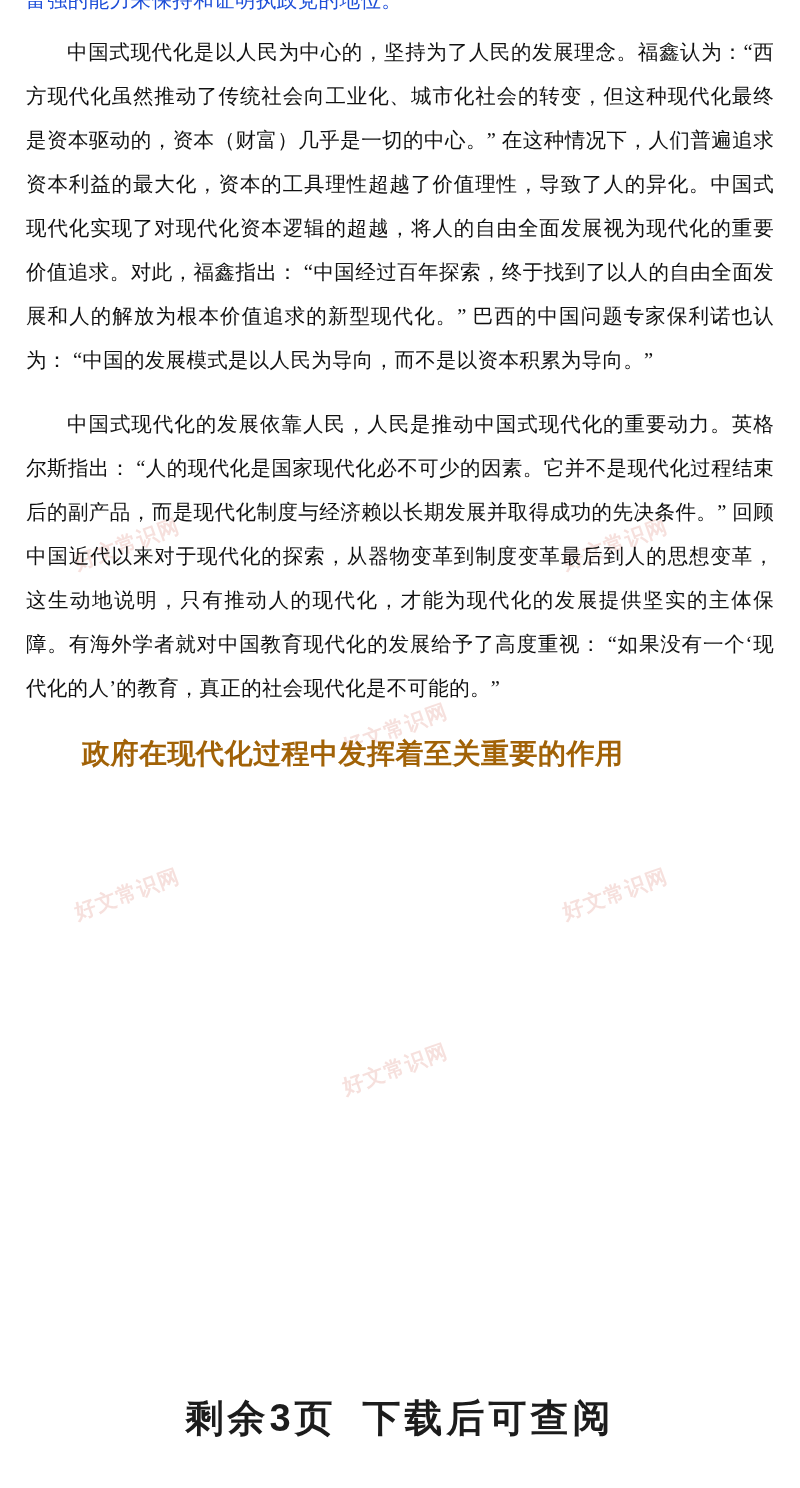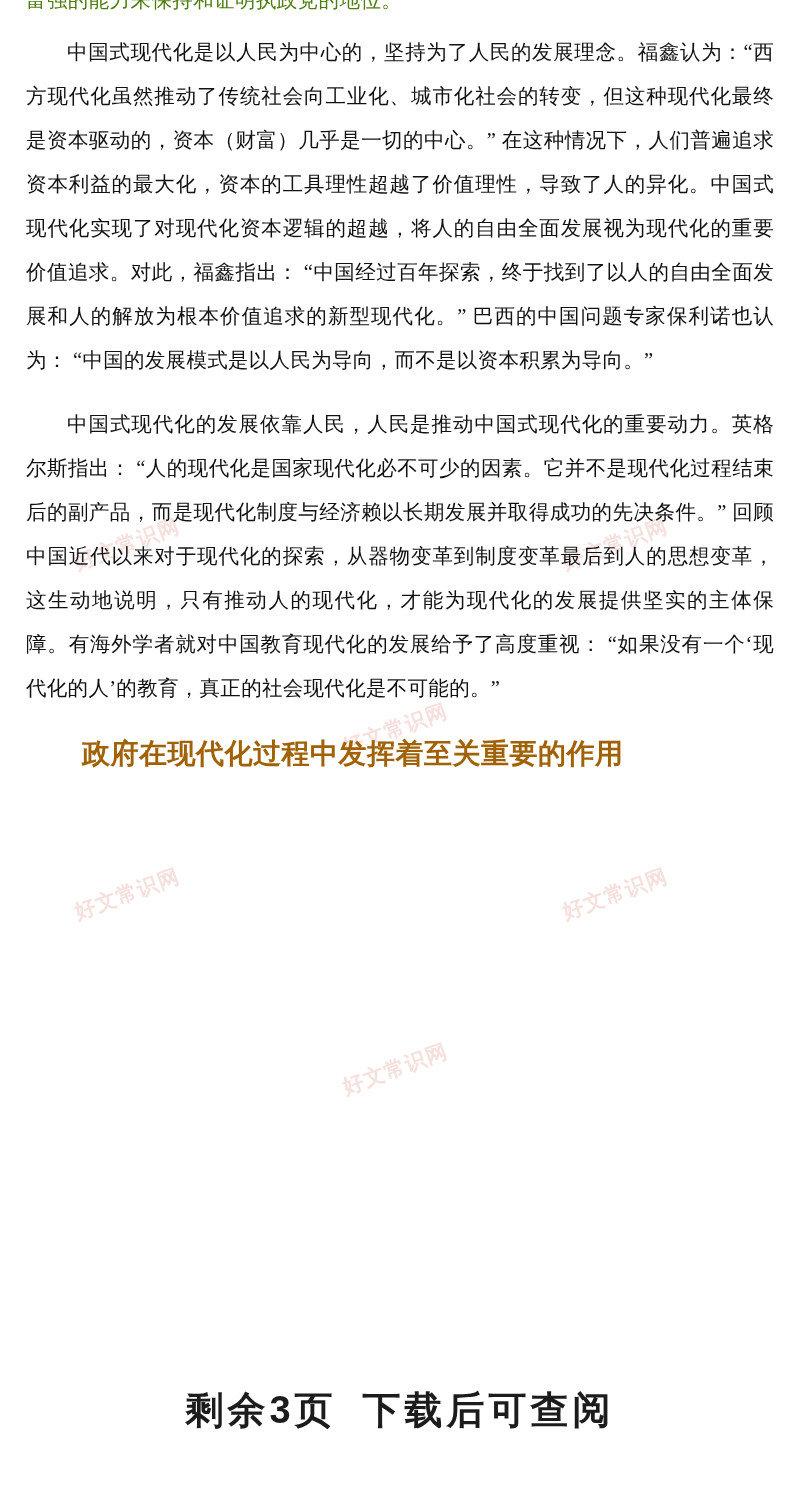--- a/index.html
+++ b/index.html
@@ -30,21 +30,21 @@
   }
 
   
   .clipped-line {
     font-size: 20.5px;
     line-height: 40px;
     height: 22px;
     overflow: hidden;
     margin: 0 0 8px 0;
     letter-spacing: 0.4px;
-    color: #4d7c0f;
+    color: #1d4ed8;
   }
   .clipped-line span {
     display: block;
     margin-top: -20px;
   }
 
   p.para {
     font-size: 20.5px;
     line-height: 44px;
     margin: 0 0 20px 0;
@@ -84,21 +84,21 @@
   .wm-light {
     color: #e9b3ab;
     opacity: 0.4;
   }
 
   
   .footer-notice {
     position: absolute;
     left: 0;
     right: 0;
-    bottom: 52px;
+    bottom: 44px;
     text-align: center;
     font-size: 38px;
     font-weight: bold;
     letter-spacing: 4px;
     color: #1c1c1c;
     font-family: "Liberation Sans", sans-serif;
     z-index: 3;
   }
   .footer-notice .gap {
     display: inline-block;

